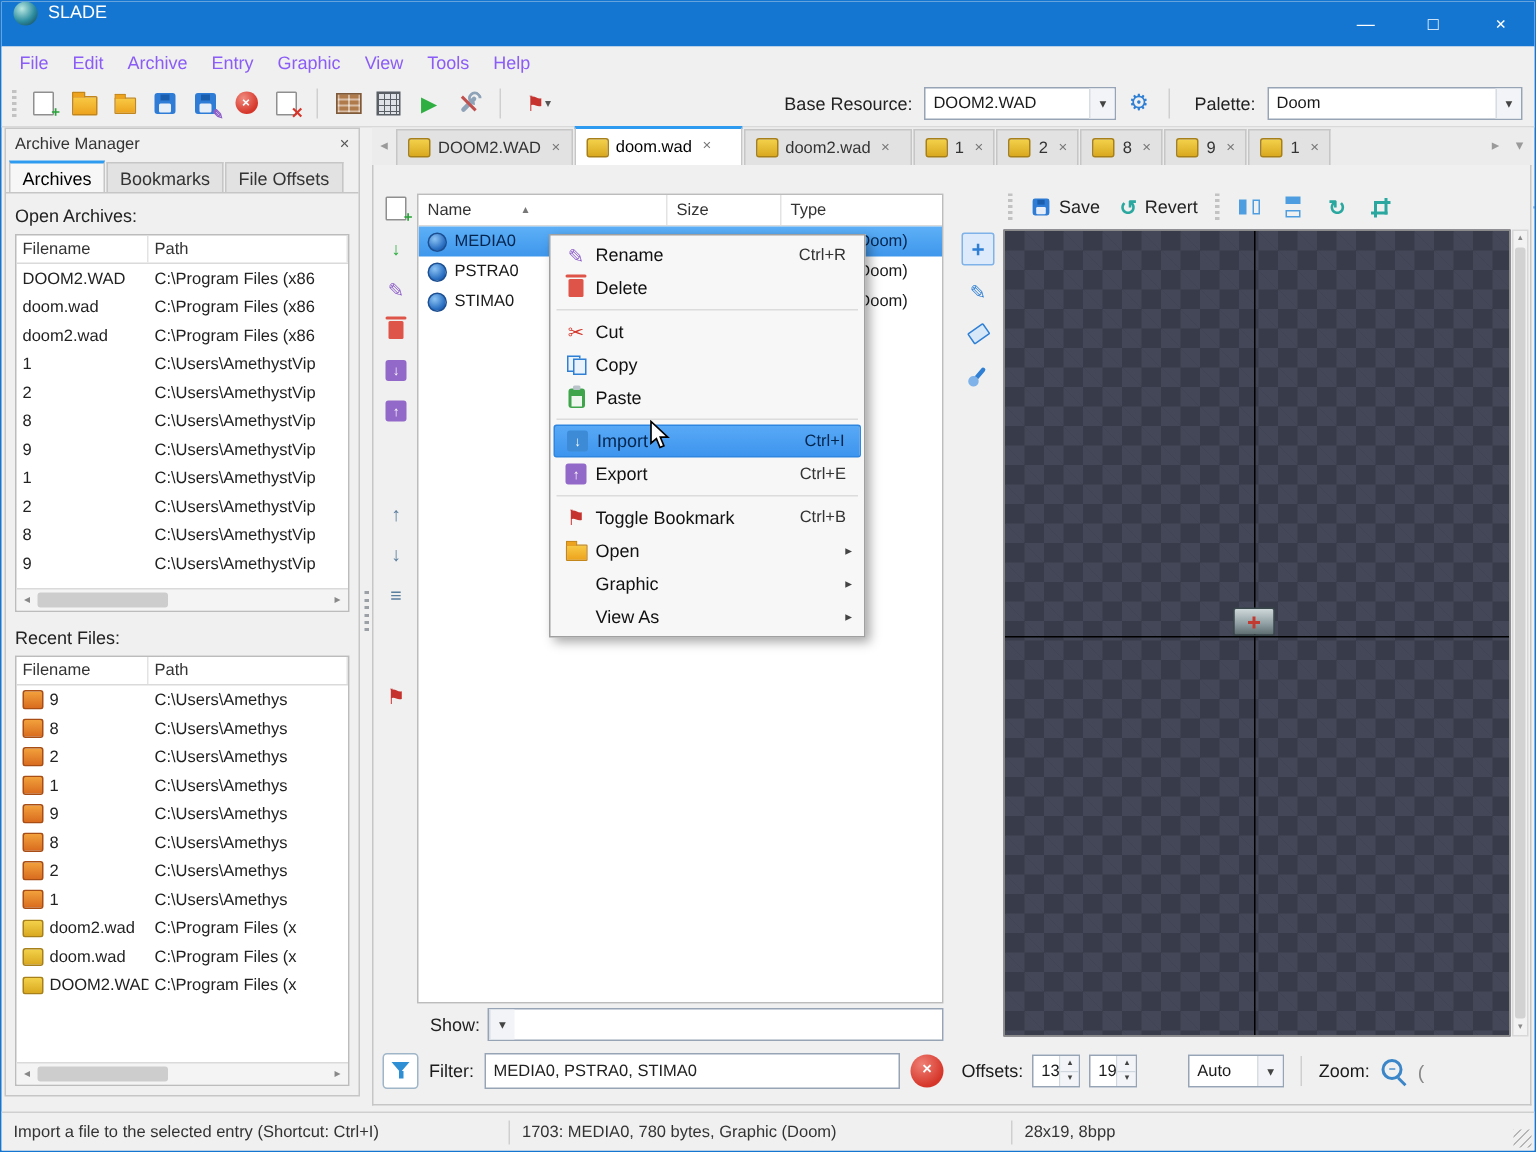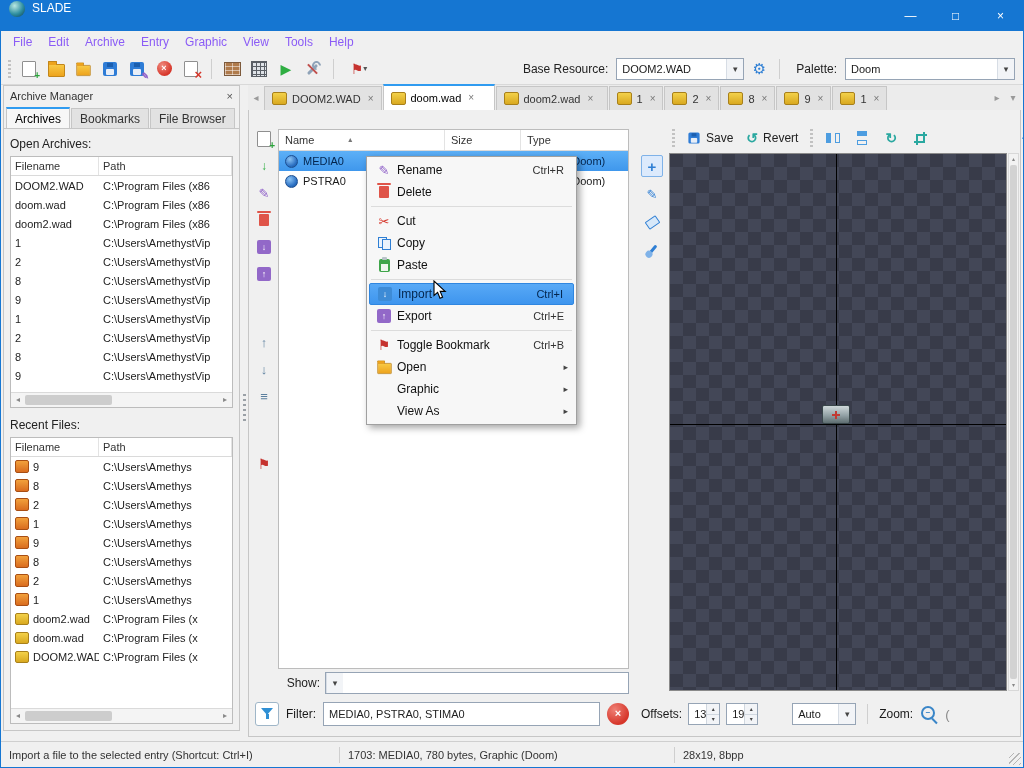--- a/index.html
+++ b/index.html
@@ -359,21 +359,21 @@
   </div>
 
   <div id="ampanel">
     <div id="amcaption">
       <span>Archive Manager</span>
       <span class="x g">×</span>
     </div>
     <div id="amtabs">
       <span class="amtab active">Archives</span>
       <span class="amtab">Bookmarks</span>
-      <span class="amtab">File Browser</span>
+      <span class="amtab">File Offsets</span>
     </div>
     <div id="amcontent">
       <div class="amlabel">Open Archives:</div>
       <div class="amlist" id="amlist1">
         <div class="amhead">
           <span>Filename</span>
           <span>Path</span>
         </div>
         <div class="amrows">
           <div class="amrow">
@@ -638,20 +638,24 @@
     </div>
     <div class="elrow">
       <span>
           <i class="i-gfx"></i>
           <b style="font-weight:normal">PSTRA0</b>
         </span>
       <span></span>
       <span>Graphic (Doom)</span>
     </div>
     <div class="elrow">
+      <span>
+          <i class="i-gfx"></i>
+          <b style="font-weight:normal">STIMA0</b>
+        </span>
       <span></span>
       <span>Graphic (Doom)</span>
     </div>
   </div>
 
   <div id="showrow">
     <span class="lbl">Show:</span>
     <div class="combo" style="flex:1">
       <span class="combo-arr">▾</span>
     </div>

